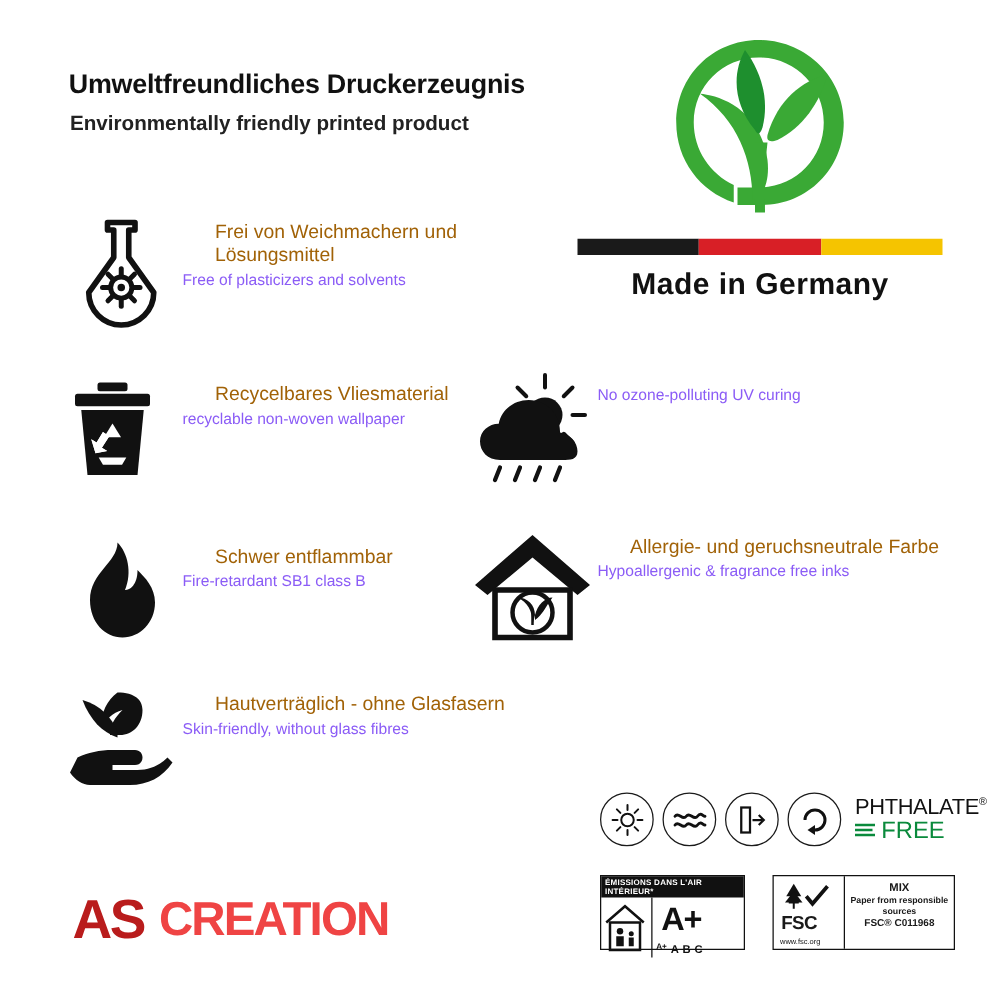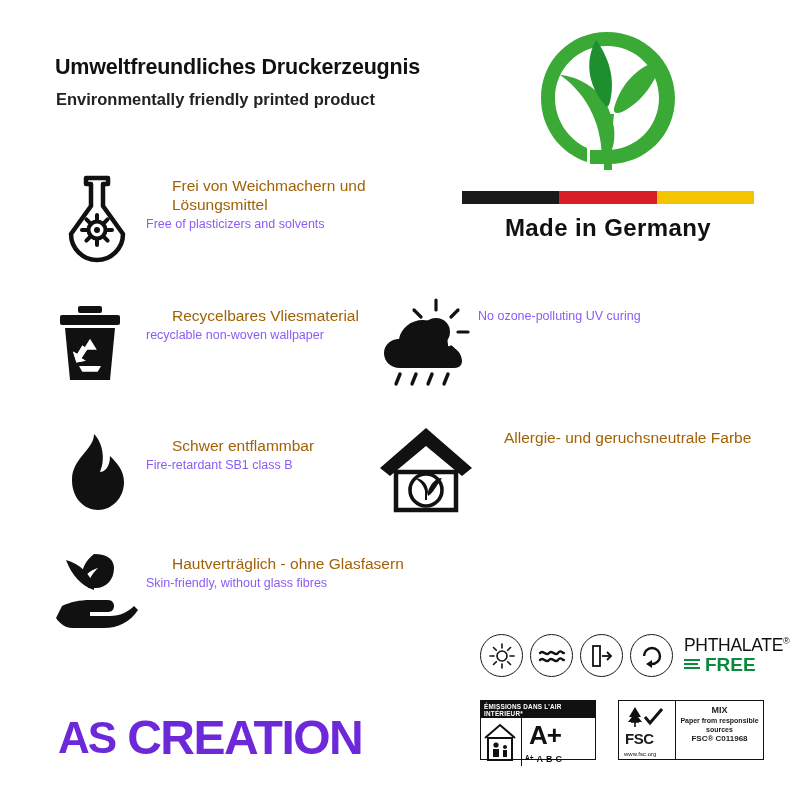--- a/index.html
+++ b/index.html
@@ -139,21 +139,21 @@
   }
   .phthalate .p1 {
     font-size: 17.5px;
     font-weight: normal;
     letter-spacing: -0.3px;
     color: #111;
   }
   .phthalate .p1 sup { font-size: 9px; vertical-align: super; }
   .phthalate .p2 {
     font-size: 19px;
-    font-weight: bold;
+    font-weight: normal;
     color: #0a8a3c;
     margin-top: 1px;
     display: flex;
     align-items: center;
     gap: 3px;
   }
 
   
   .emissions {
     position: absolute;
@@ -253,28 +253,28 @@
   .brand {
     position: absolute;
     left: 58px;
     top: 714px;
     display: flex;
     align-items: center;
   }
   .brand .as {
     font-size: 44px;
     font-weight: bold;
-    color: #6d28d9;
+    color: #b91c1c;
     letter-spacing: -2px;
     line-height: 1;
   }
   .brand .creation {
-    font-size: 48px;
-    font-weight: bold;
-    color: #6d28d9;
+    font-size: 38px;
+    font-weight: bold;
+    color: #ef4444;
     letter-spacing: -1.5px;
     line-height: 1;
     margin-left: 12px;
   }
 </style>
 </head>
 <body>
 
 <div class="page">
 
@@ -404,20 +404,21 @@
         <g transform="translate(52,70)">
           <circle r="16" fill="none" stroke="#111" stroke-width="3.6"></circle>
           <path d="M0 10 C0 -2 -4 -8 -12 -12 C-4 -12 2 -6 2 2 Z" fill="#111"></path>
           <path d="M2 2 C4 -6 10 -12 16 -12 C10 -4 8 2 2 6 Z" fill="#111"></path>
           <path d="M-1 10 L-1 0 L1 0 L1 10 Z" fill="#111"></path>
         </g>
       </svg>
     </div>
     <div class="txt">
       <div class="t-de">Allergie- und geruchsneutrale Farbe</div>
+      <div class="t-en">Hypoallergenic &amp; fragrance free inks</div>
     </div>
   </div>
 
   <div class="cert-row">
     <div class="cert-circle">
       <svg width="26" height="26" viewBox="0 0 26 26">
         <circle cx="13" cy="13" r="5" fill="none" stroke="#111" stroke-width="1.6"></circle>
         <g stroke="#111" stroke-width="1.6" stroke-linecap="round">
           <line x1="13" y1="1" x2="13" y2="5"></line>
             <line x1="13" y1="21" x2="13" y2="25"></line>

